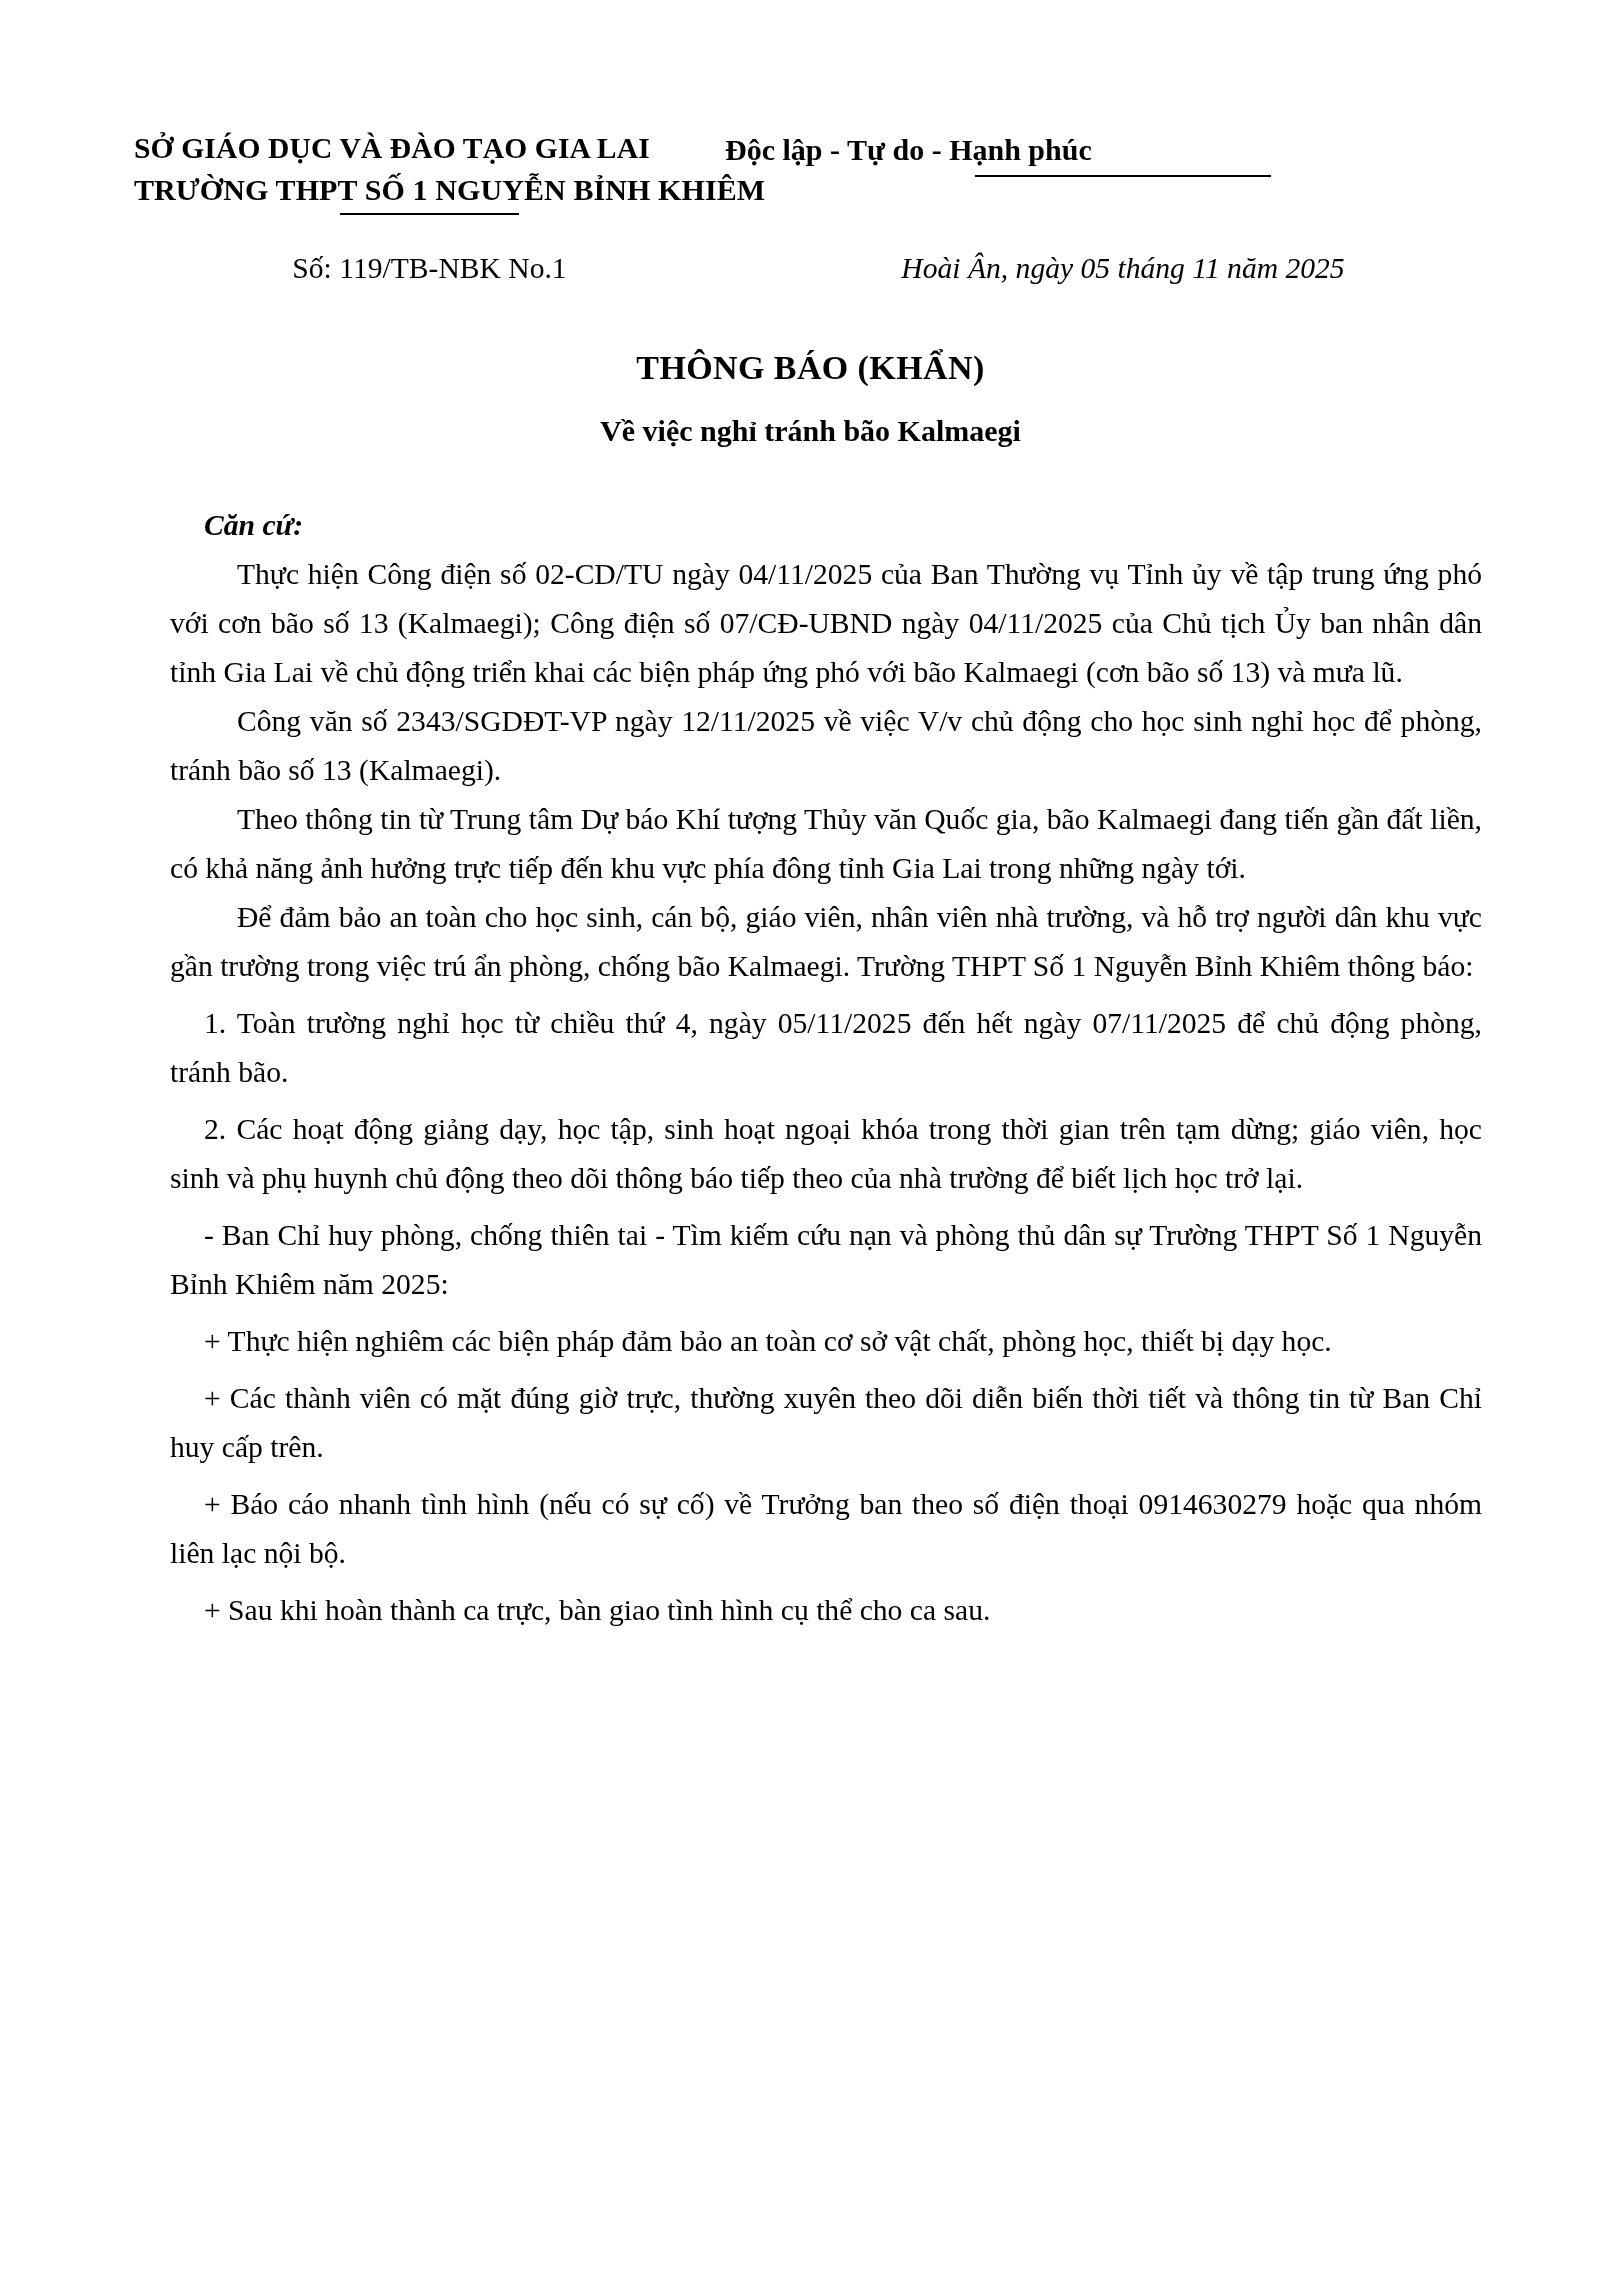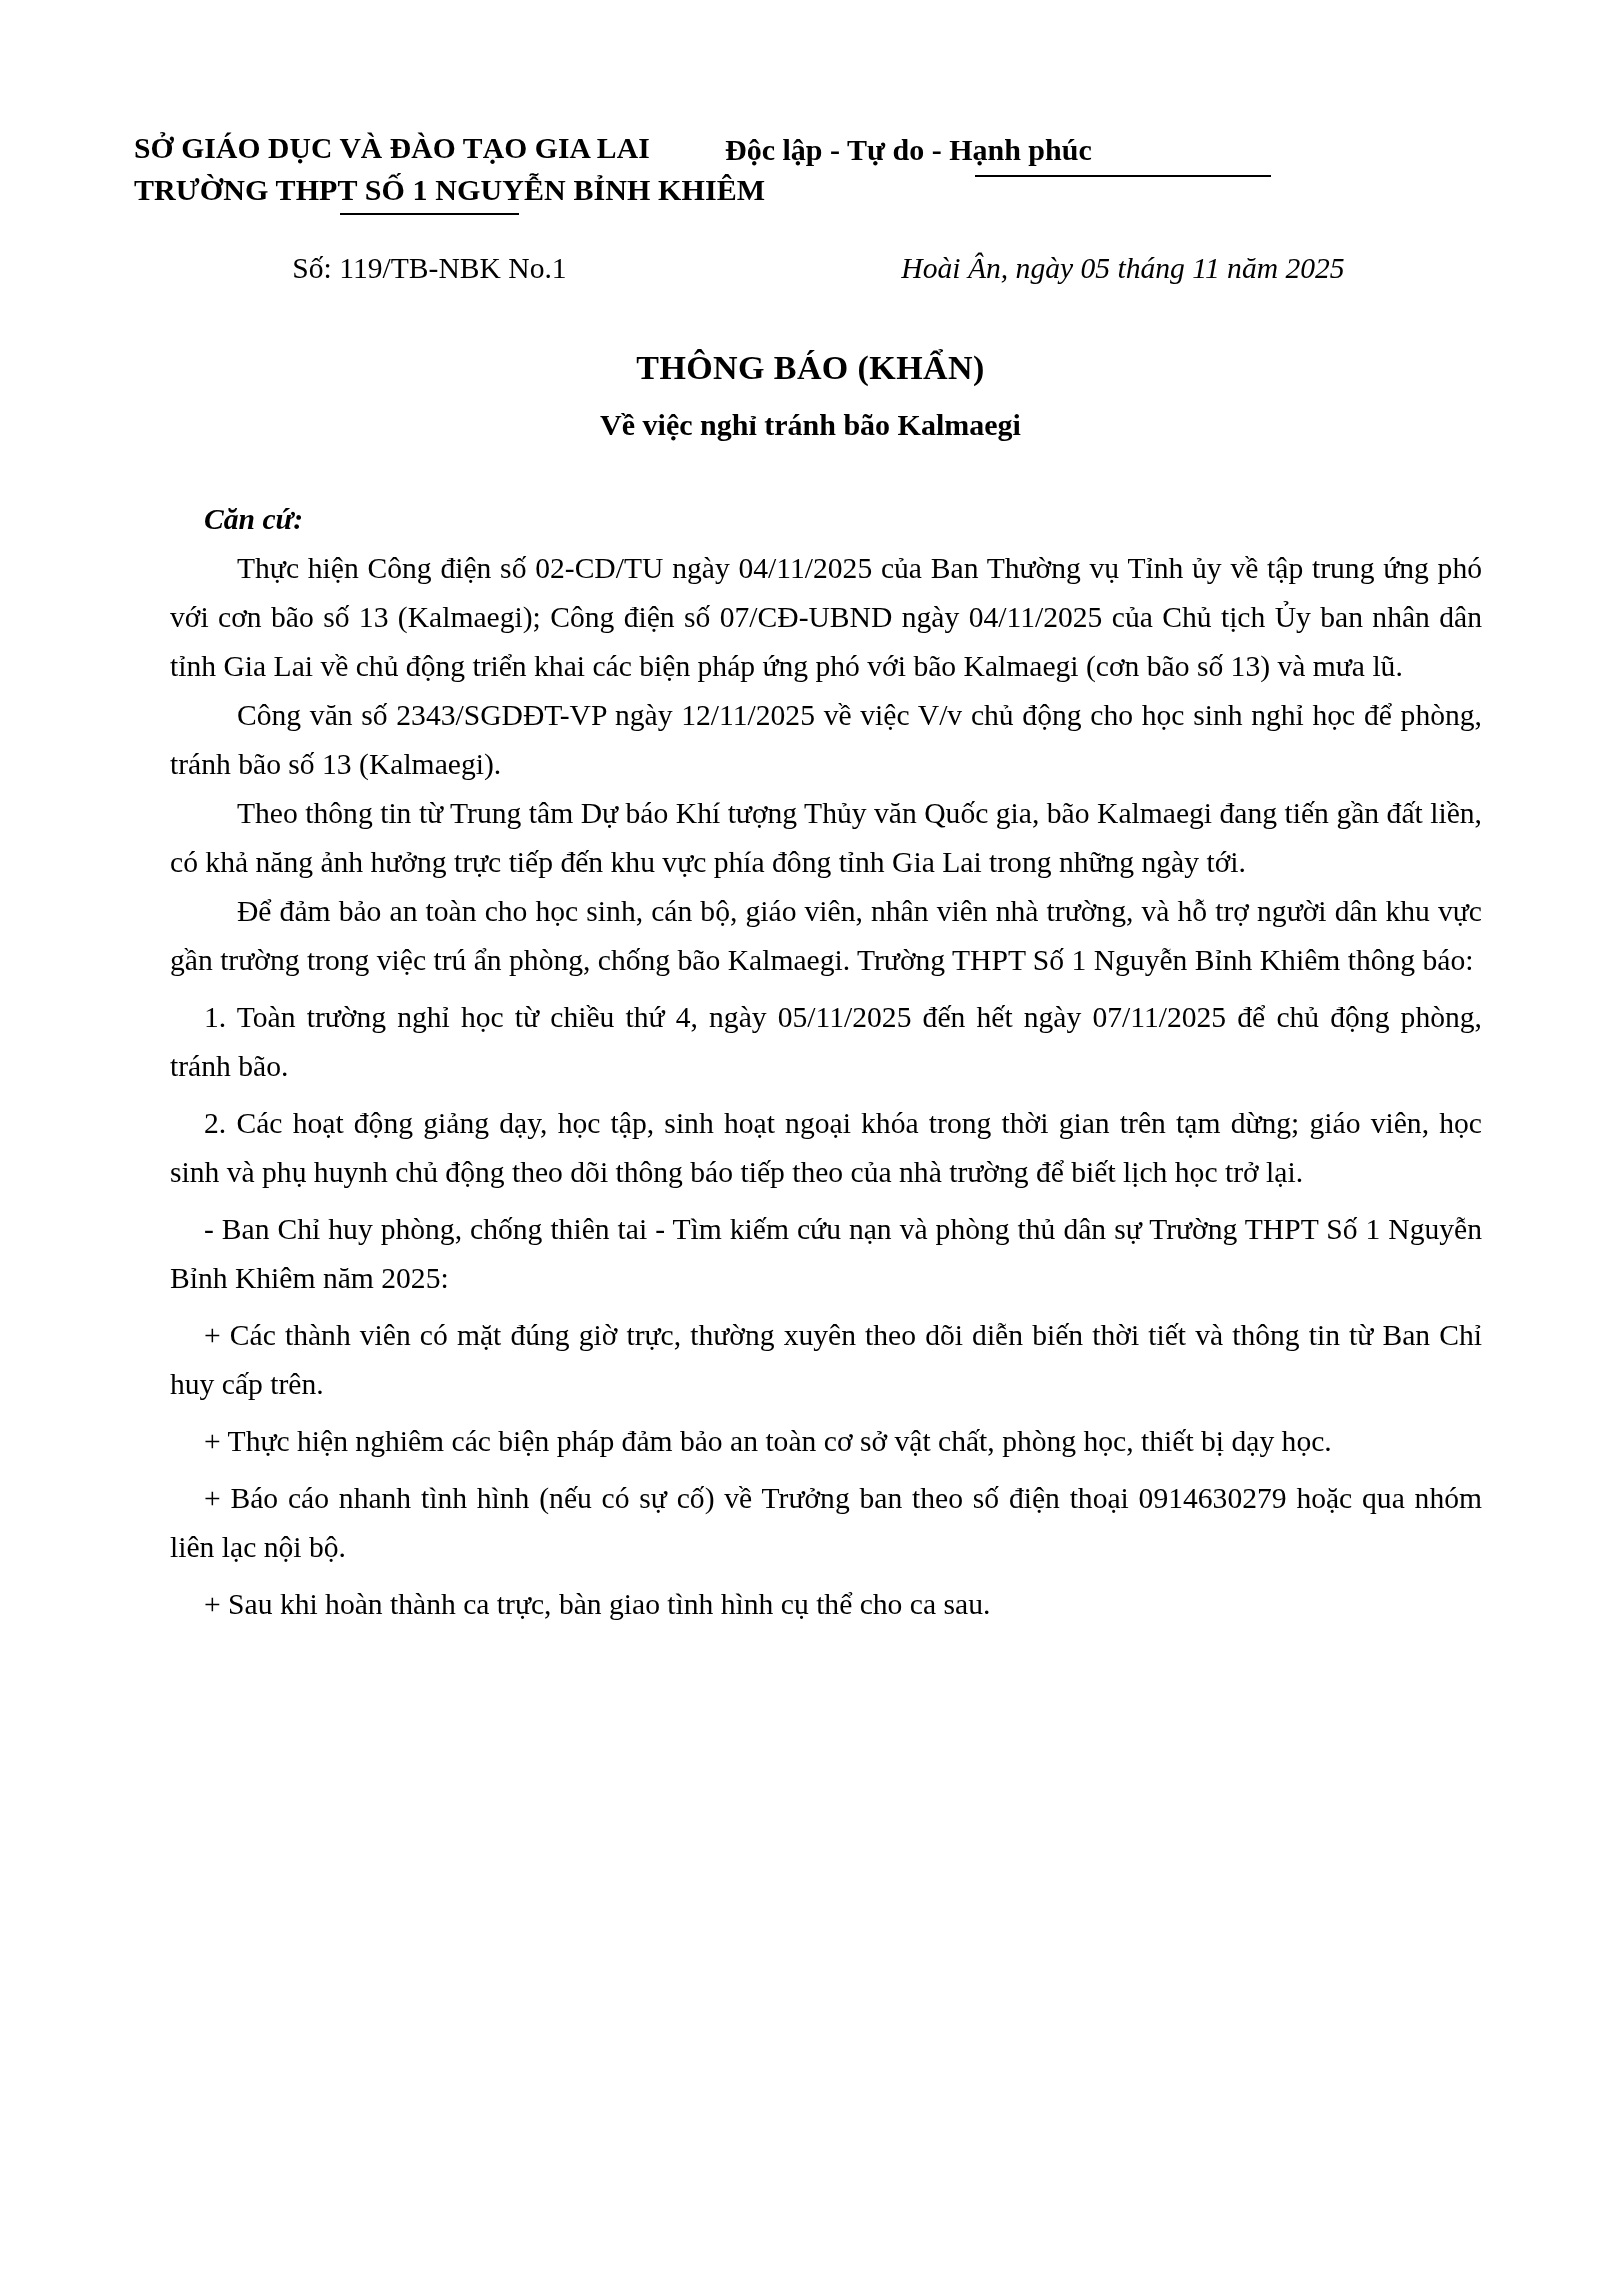--- a/index.html
+++ b/index.html
@@ -110,21 +110,21 @@
   .doc-title {
     font-weight: bold;
     font-size: 34px;
     line-height: 47px;
     letter-spacing: 0.4px;
   }
   .doc-subtitle {
     font-weight: bold;
     font-size: 30px;
     line-height: 45px;
-    margin-top: 11px;
+    margin-top: 17px;
   }
 
   
   .body-block {
     margin-top: 47px;
     padding-left: 170px;
     padding-right: 139px;
     font-size: 29.6px;
     line-height: 49px;
   }
@@ -208,21 +208,21 @@
 
     <p class="para">Thực hiện Công điện số 02-CD/TU ngày 04/11/2025 của Ban Thường vụ Tỉnh ủy về tập trung ứng phó với cơn bão số 13 (Kalmaegi); Công điện số 07/CĐ-UBND ngày 04/11/2025 của Chủ tịch Ủy ban nhân dân tỉnh Gia Lai về chủ động triển khai các biện pháp ứng phó với bão Kalmaegi (cơn bão số 13) và mưa lũ.</p>
     <p class="para">Công văn số 2343/SGDĐT-VP ngày 12/11/2025 về việc V/v chủ động cho học sinh nghỉ học để phòng, tránh bão số 13 (Kalmaegi).</p>
     <p class="para">Theo thông tin từ Trung tâm Dự báo Khí tượng Thủy văn Quốc gia, bão Kalmaegi đang tiến gần đất liền, có khả năng ảnh hưởng trực tiếp đến khu vực phía đông tỉnh Gia Lai trong những ngày tới.</p>
     <p class="para">Để đảm bảo an toàn cho học sinh, cán bộ, giáo viên, nhân viên nhà trường, và hỗ trợ người dân khu vực gần trường trong việc trú ẩn phòng, chống bão Kalmaegi. Trường THPT Số 1 Nguyễn Bỉnh Khiêm thông báo:</p>
 
     <p class="para tight">1. Toàn trường nghỉ học từ chiều thứ 4, ngày 05/11/2025 đến hết ngày 07/11/2025 để chủ động phòng, tránh bão.</p>
     <p class="para tight">2. Các hoạt động giảng dạy, học tập, sinh hoạt ngoại khóa trong thời gian trên tạm dừng; giáo viên, học sinh và phụ huynh chủ động theo dõi thông báo tiếp theo của nhà trường để biết lịch học trở lại.</p>
 
     <p class="para tight">- Ban Chỉ huy phòng, chống thiên tai - Tìm kiếm cứu nạn và phòng thủ dân sự Trường THPT Số 1 Nguyễn Bỉnh Khiêm năm 2025:</p>
+    <p class="para tight">+ Thực hiện nghiêm các biện pháp đảm bảo an toàn cơ sở vật chất, phòng học, thiết bị dạy học.</p>
     <p class="para tight">+ Các thành viên có mặt đúng giờ trực, thường xuyên theo dõi diễn biến thời tiết và thông tin từ Ban Chỉ huy cấp trên.</p>
-    <p class="para tight">+ Thực hiện nghiêm các biện pháp đảm bảo an toàn cơ sở vật chất, phòng học, thiết bị dạy học.</p>
     <p class="para tight">+ Báo cáo nhanh tình hình (nếu có sự cố) về Trưởng ban theo số điện thoại 0914630279 hoặc qua nhóm liên lạc nội bộ.</p>
     <p class="para tight">+ Sau khi hoàn thành ca trực, bàn giao tình hình cụ thể cho ca sau.</p>
 
   </div>
 
 </div>
 
 
 </body></html>

